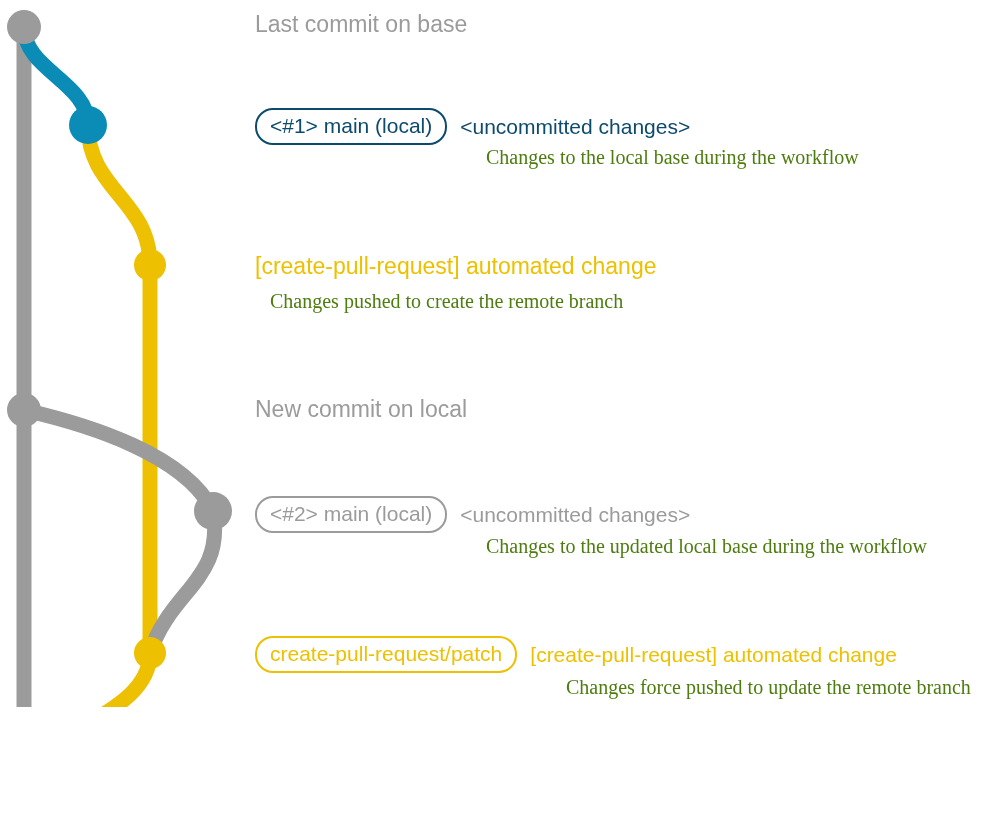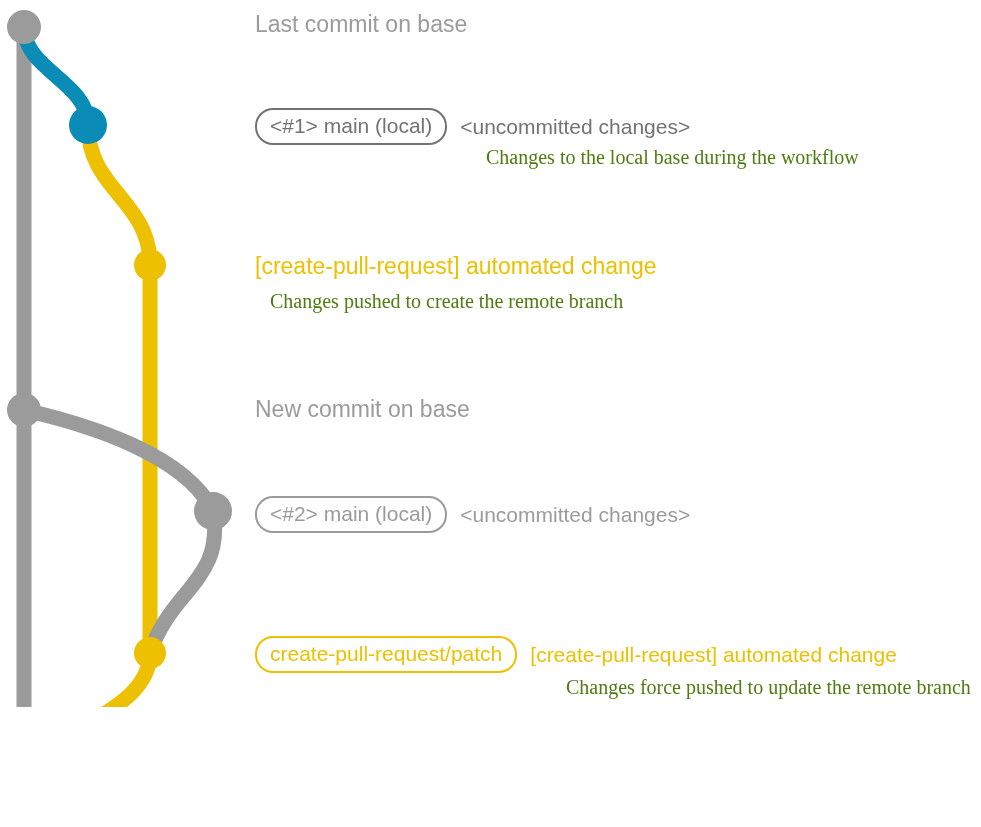--- a/index.html
+++ b/index.html
@@ -53,21 +53,21 @@
   }
   .desc {
     position: absolute;
     white-space: nowrap;
     font-family: "Liberation Serif", serif;
     font-size: 20px;
     line-height: 1;
     color: #4d7c0f;
   }
   
-  .c-blue  { color: #737373; }
+  .c-blue  { color: #0c4a6e; }
   .c-gold  { color: #edc001; }
   .c-gray  { color: #9b9b9b; }
 </style>
 </head>
 <body>
 
 <div id="canvas">
 
   <svg id="graph" viewBox="0 0 981 827" xmlns="http://www.w3.org/2000/svg">
 
@@ -103,27 +103,28 @@
     <span class="subject c-blue">&lt;uncommitted changes&gt;</span>
   </div>
   <div class="desc" style="left:486px; top:147px;">Changes to the local base during the workflow</div>
 
   <div class="row" style="left:255px; top:255px;">
     <span class="subject c-gold" style="margin-left:0; font-size:23px;">[create-pull-request] automated change</span>
   </div>
   <div class="desc" style="left:270px; top:291px;">Changes pushed to create the remote branch</div>
 
   <div class="row" style="left:255px; top:398px;">
-    <span class="subject c-gray" style="margin-left:0; font-size:23px;">New commit on base</span>
+    <span class="subject c-gray" style="margin-left:0; font-size:23px;">New commit on local</span>
   </div>
 
   <div class="row" style="left:255px; top:496px;">
     <span class="badge c-gray">&lt;#2&gt; main (local)</span>
     <span class="subject c-gray">&lt;uncommitted changes&gt;</span>
   </div>
+  <div class="desc" style="left:486px; top:536px;">Changes to the updated local base during the workflow</div>
 
   <div class="row" style="left:255px; top:636px;">
     <span class="badge c-gold">create-pull-request/patch</span>
     <span class="subject c-gold">[create-pull-request] automated change</span>
   </div>
   <div class="desc" style="left:566px; top:677px;">Changes force pushed to update the remote branch</div>
 
   <div class="row" style="left:255px; top:780px;">
     <span class="badge c-gray">main</span>
   </div>

